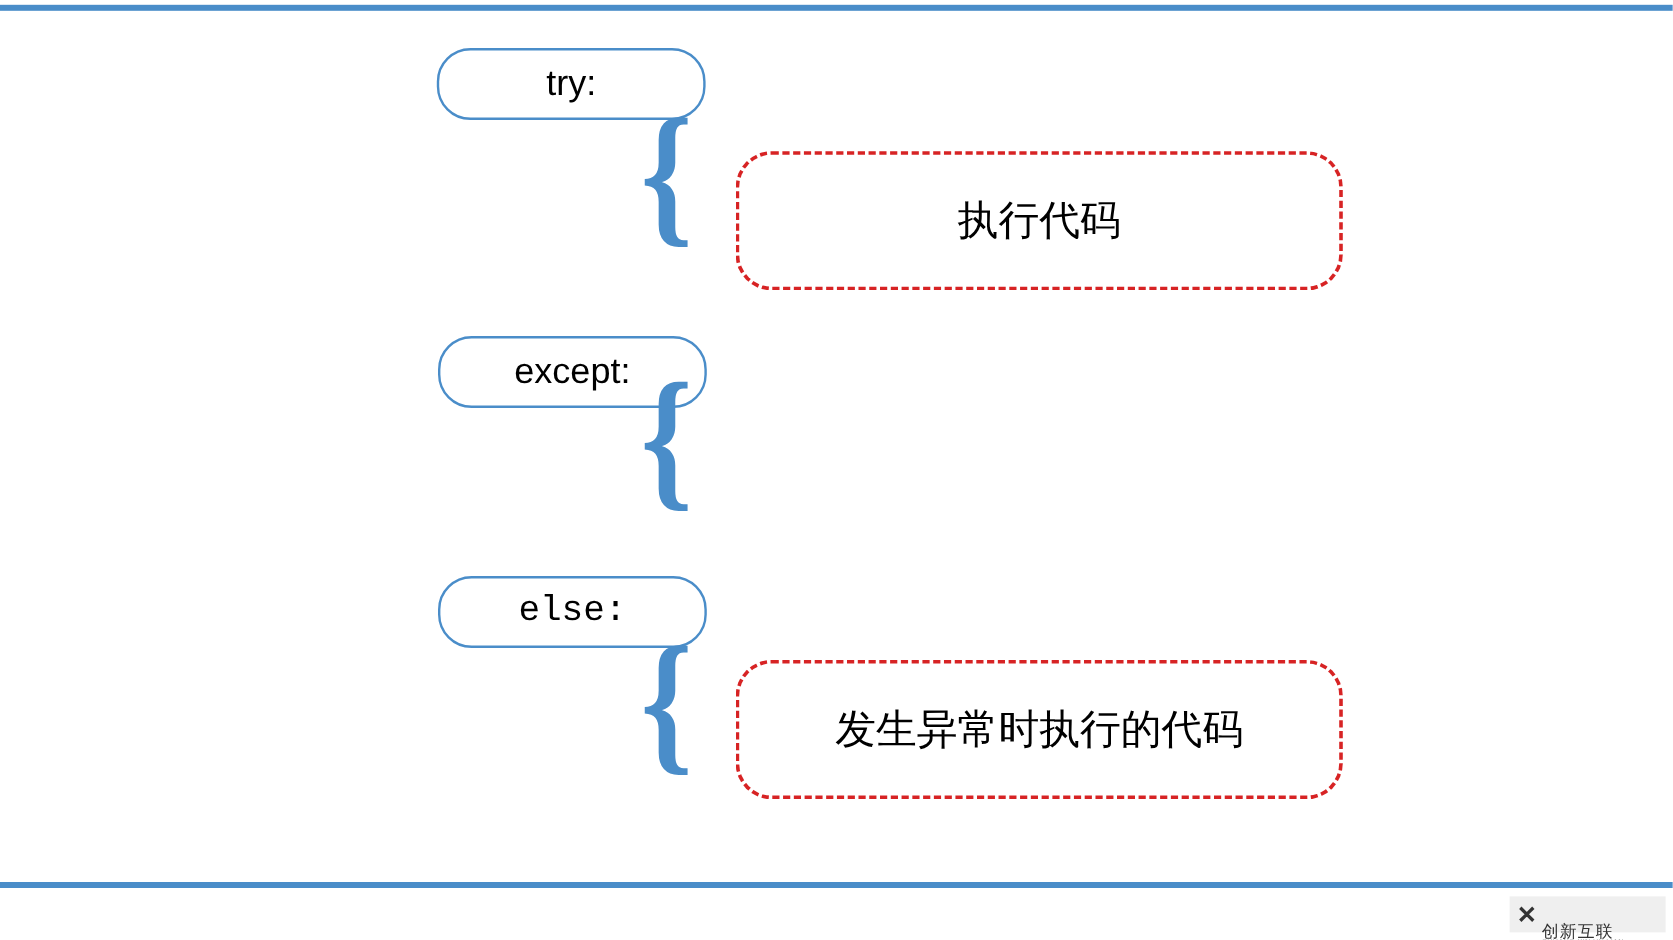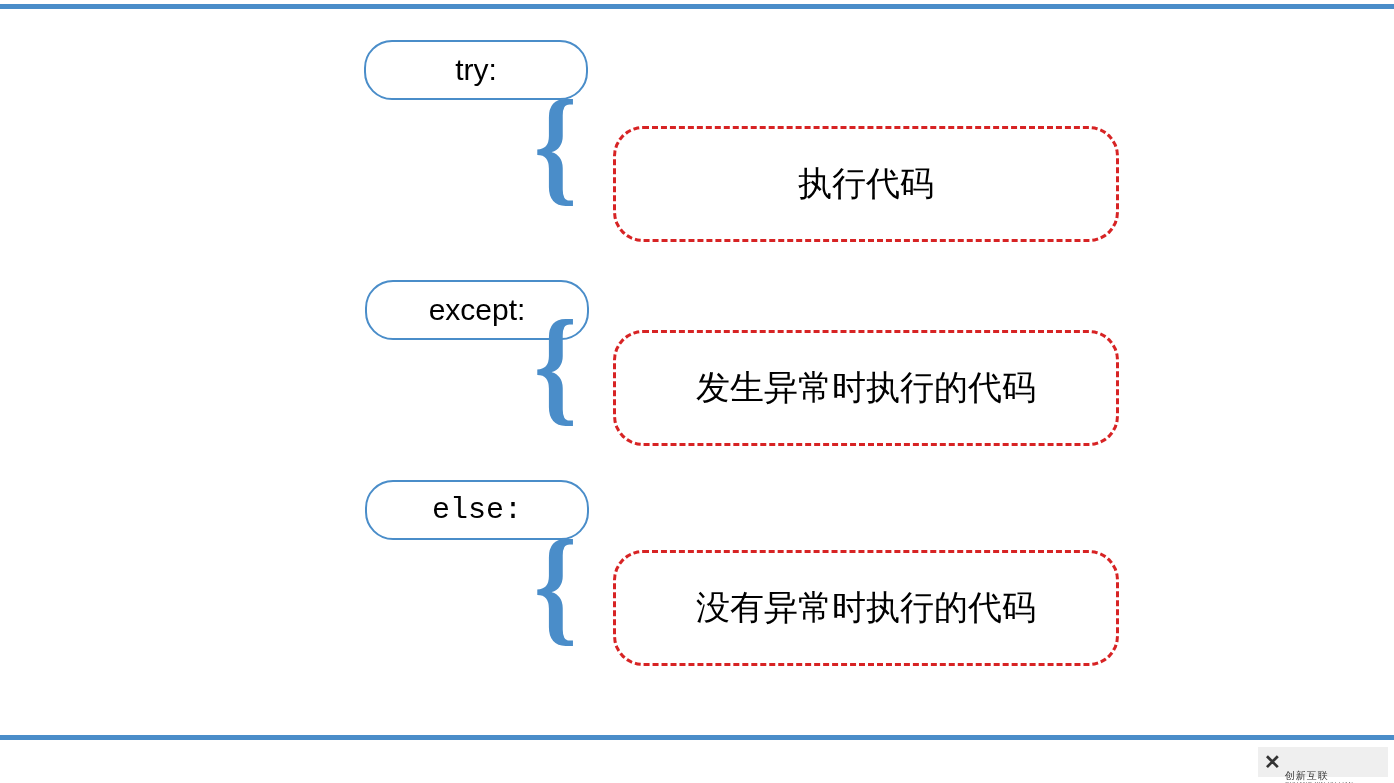--- a/index.html
+++ b/index.html
@@ -16,42 +16,41 @@
   
   .brace{position:absolute;font-size:130px;line-height:1;color:#4a8dc9;font-family:"Cambria Math","Segoe UI",serif;font-weight:600;transform:scaleX(0.85);}
 
   
   .desc{position:absolute;width:500px;height:110px;border:3px dashed #d72324;border-radius:30px;display:flex;align-items:center;justify-content:center;font-size:34px;color:#000;font-weight:500;background:#fff;}
 
   
   .wm{position:absolute;right:6px;bottom:6px;width:130px;height:30px;background:#efefef;display:flex;align-items:center;padding:0 6px;box-sizing:border-box;}
   .wm .logo{font-size:20px;font-weight:700;color:#333;margin-right:4px;}
   .wm .txt{display:flex;flex-direction:column;line-height:1;}
-  .wm .txt .cn{font-size:10px;color:#333;letter-spacing:1px;margin-top:34px;}
+  .wm .txt .cn{font-size:14px;color:#333;letter-spacing:1px;margin-top:34px;}
   .wm .txt .en{font-size:6px;color:#666;letter-spacing:0.3px;}
 </style>
 </head>
 <body>
 
 <div class="canvas">
 
   <div class="rule top"></div>
   <div class="rule bottom"></div>
 
   <div class="pill" style="left:364px; top:40px;">try:</div>
   <div class="brace" style="left:530px; top:80px;">{</div>
   <div class="desc" style="left:613px; top:126px;">执行代码</div>
 
   <div class="pill" style="left:365px; top:260px;margin-top:20px;">except:</div>
   <div class="brace" style="left:530px; top:300px;">{</div>
-  <div class="desc" style="left:613px; top:330px;">发生异常时执行的代码</div>
 
   <div class="pill" style="left:365px; top:480px;font-family:Liberation Mono, monospace;">else:</div>
   <div class="brace" style="left:530px; top:520px;">{</div>
-  <div class="desc" style="left:613px; top:550px;">没有异常时执行的代码</div>
+  <div class="desc" style="left:613px; top:550px;">发生异常时执行的代码</div>
 
   <div class="wm">
     <span class="logo">✕</span>
     <span class="txt">
       <span class="cn">创新互联</span>
       <span class="en">CHUANG XIN HU LIAN</span>
     </span>
   </div>
 
 </div>

